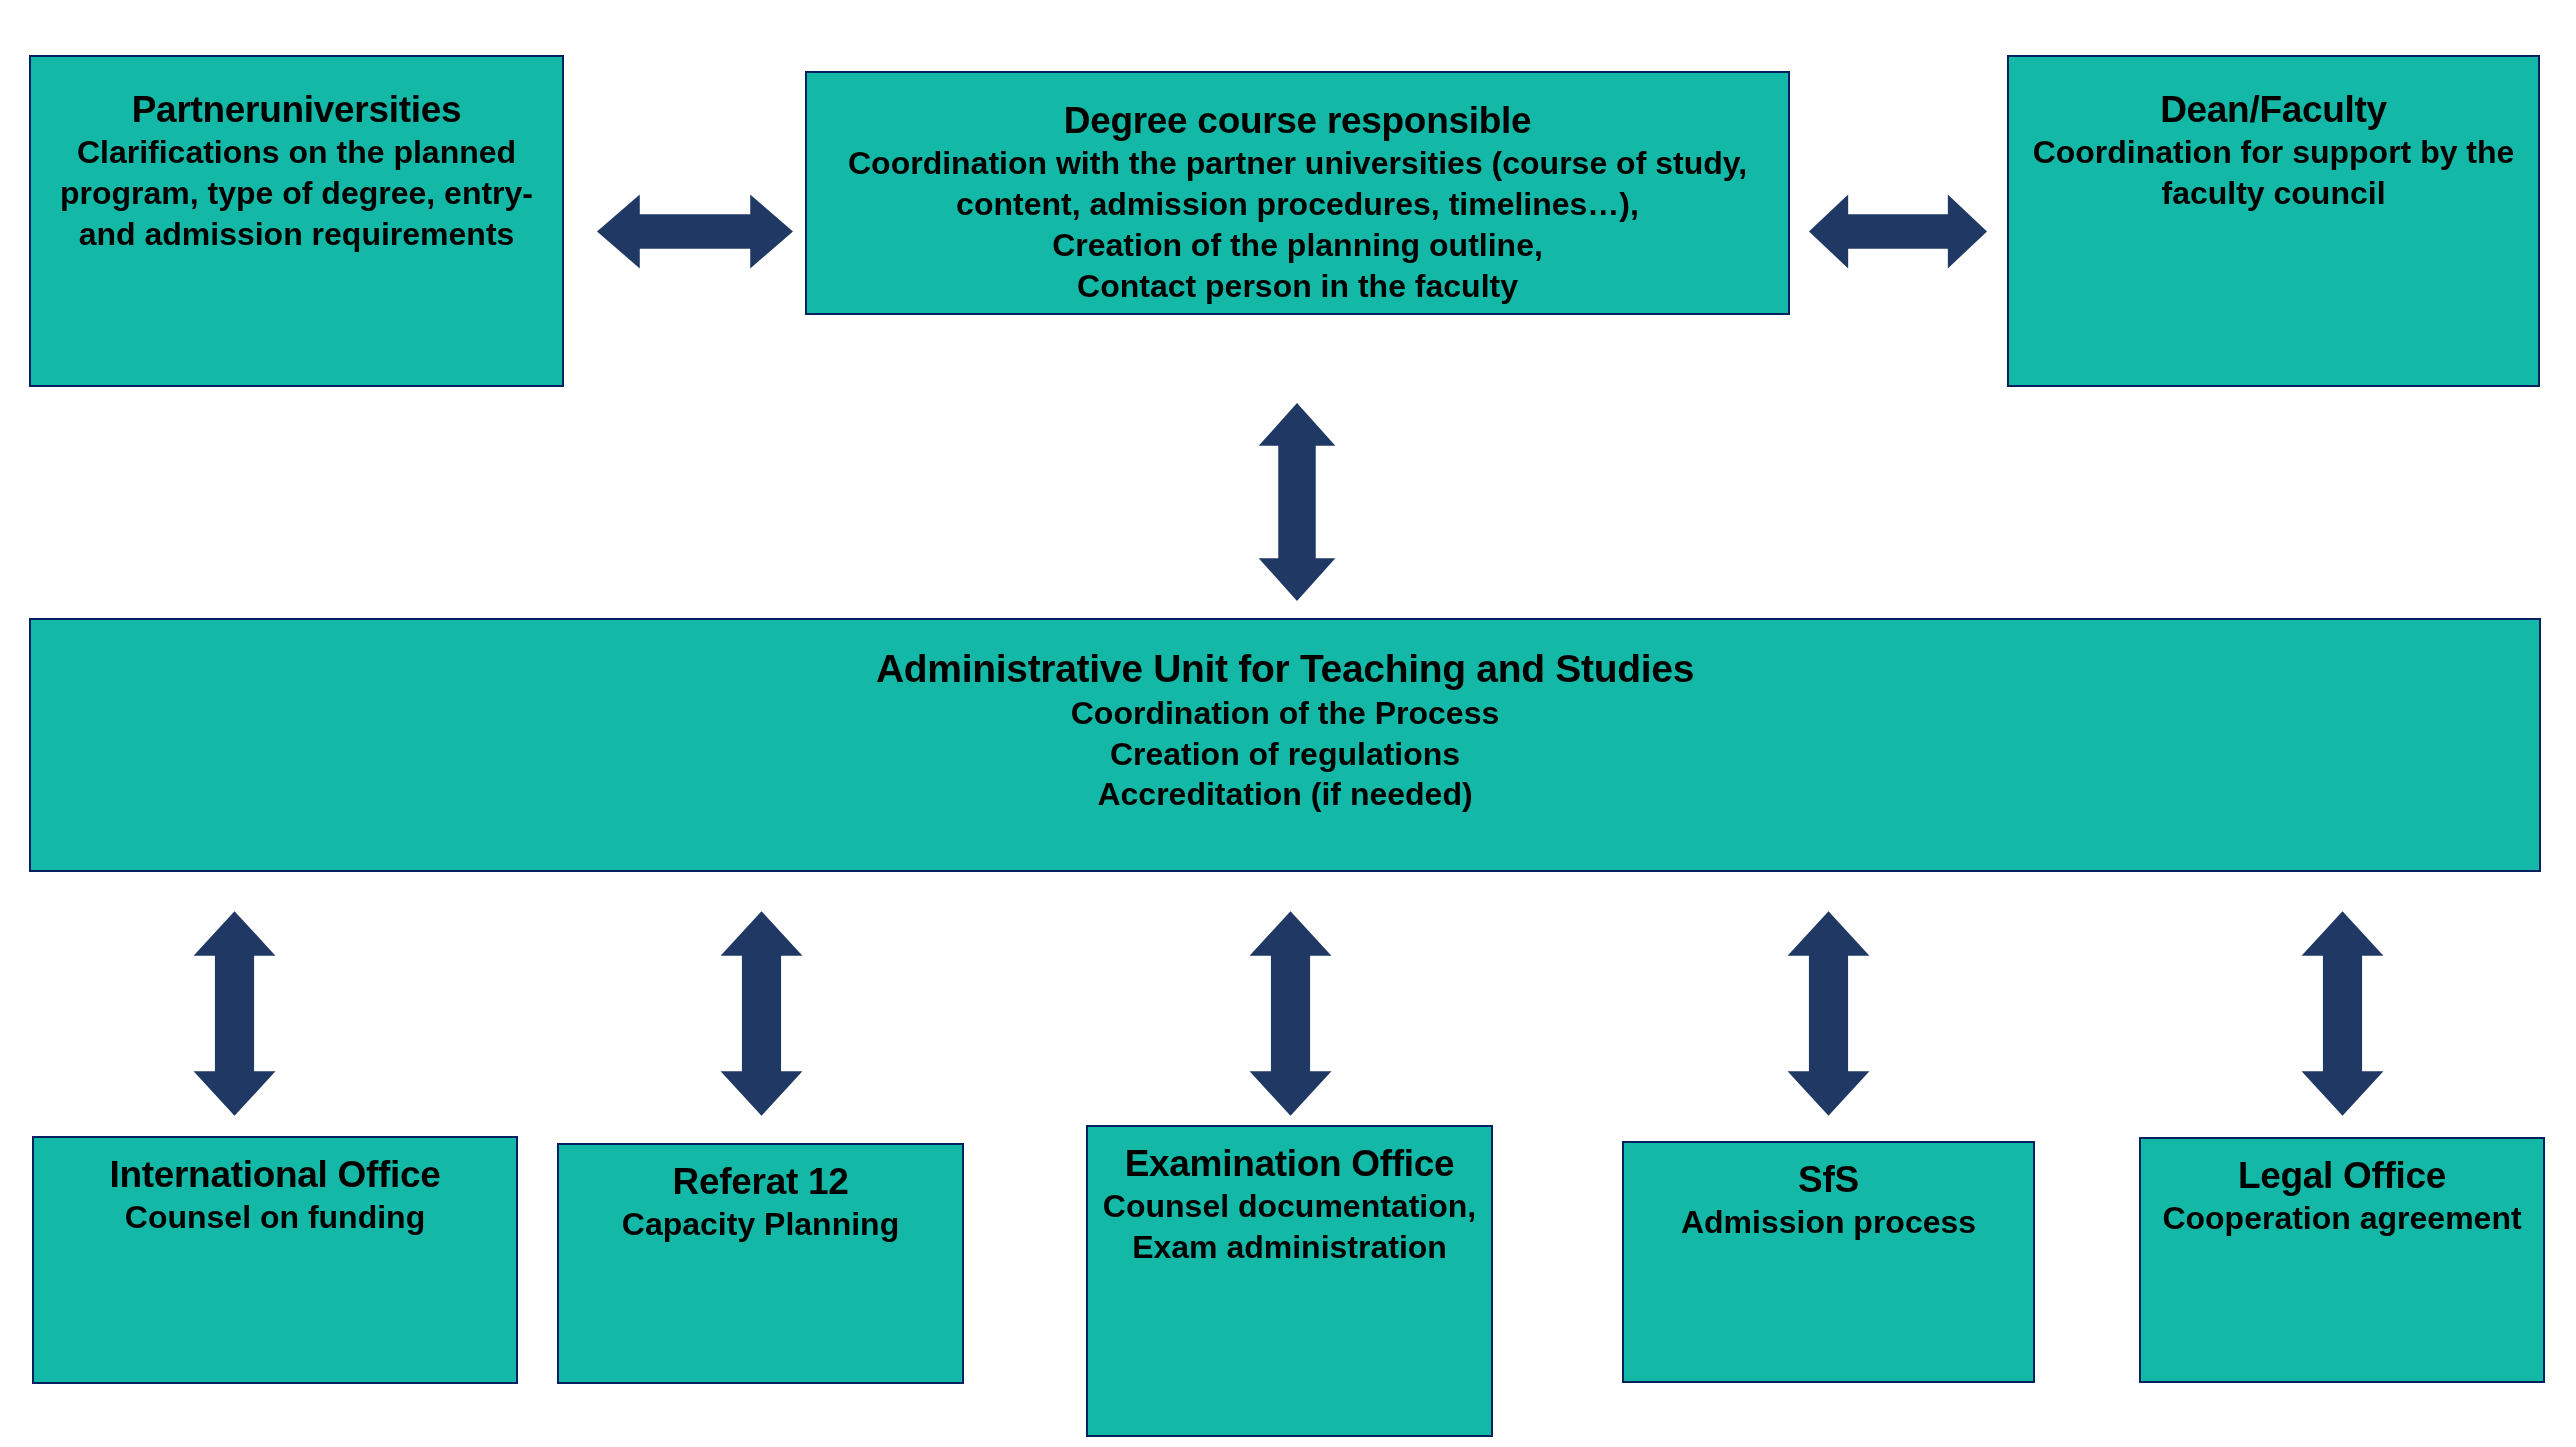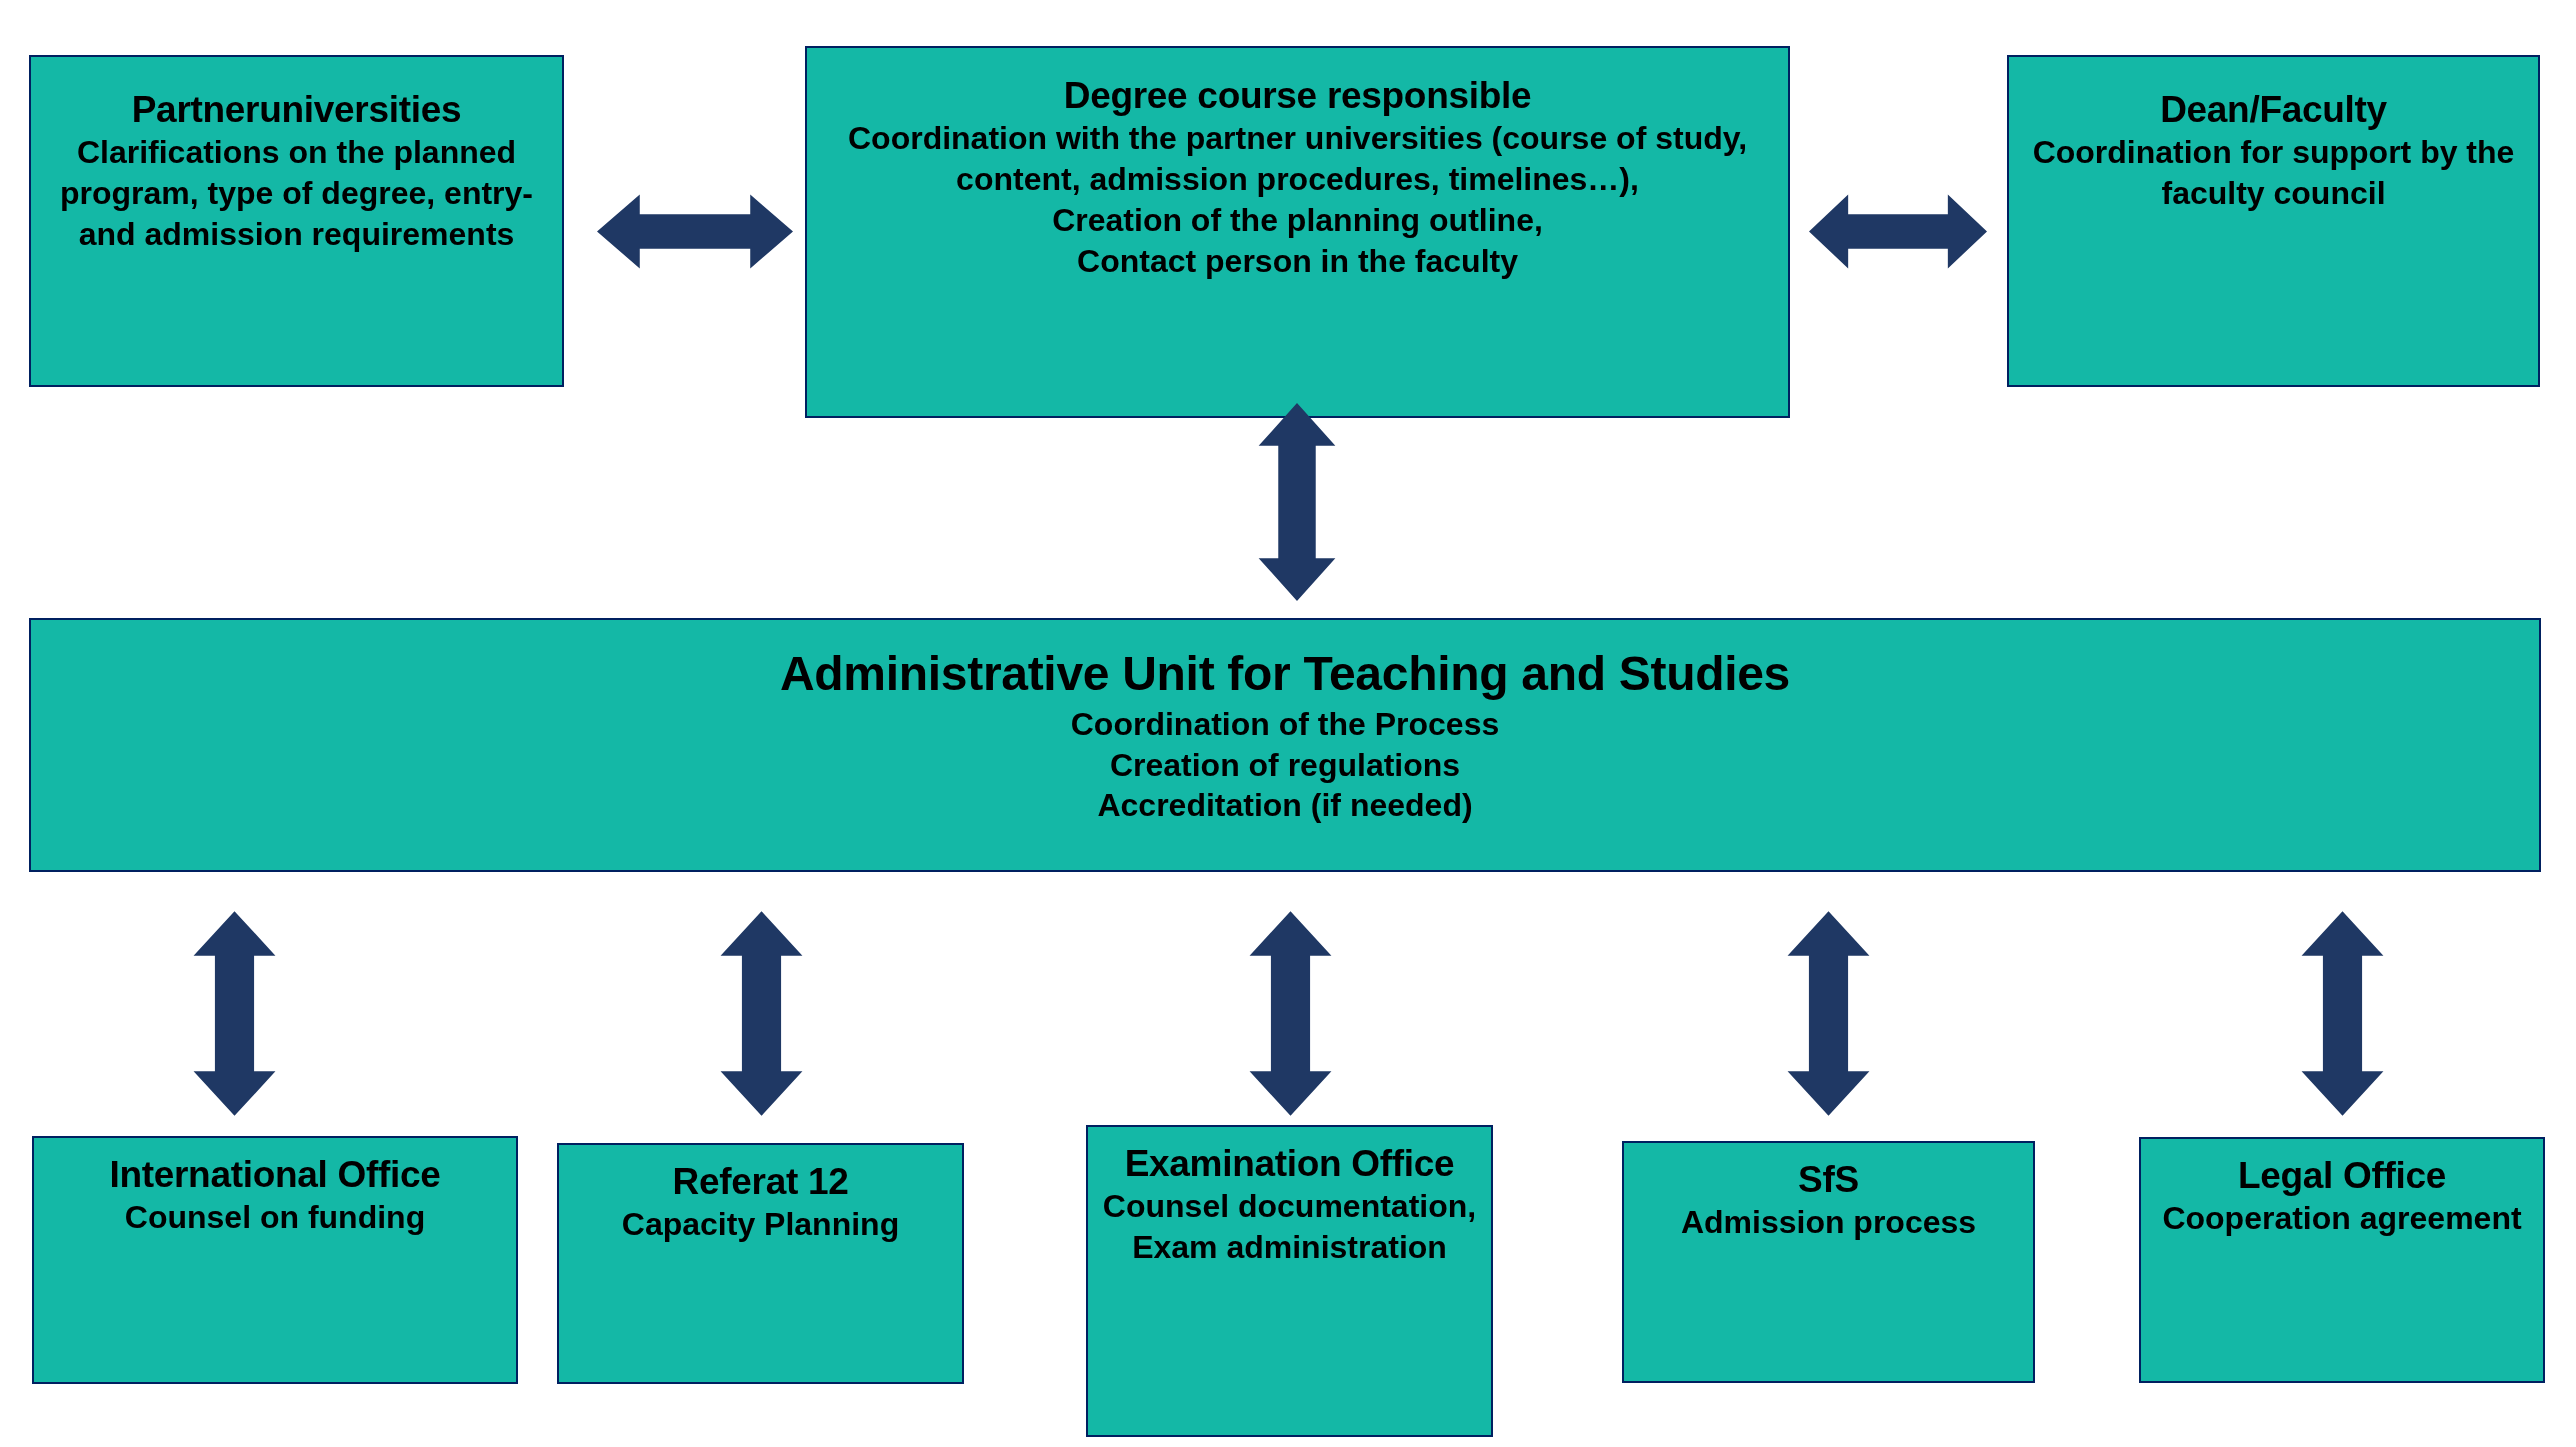--- a/index.html
+++ b/index.html
@@ -40,26 +40,26 @@
     font-weight: bold;
     font-size: 32px;
     line-height: 1.28;
     display: block;
     padding: 0 9px;
     white-space: pre-line;
   }
 
   
   #node-partner  { left: 29px;   top: 55px;   width: 535px;  height: 332px; padding-top: 30px; }
-  #node-degree   { left: 805px;  top: 46px;   width: 985px; height: 372px; padding-top: 25px; }
+  #node-degree   { left: 805px;  top: 71px;   width: 985px; height: 244px; padding-top: 25px; }
   #node-dean     { left: 2007px; top: 55px;   width: 533px;  height: 332px; padding-top: 30px; }
 
   
   #node-admin    { left: 29px;   top: 618px;  width: 2512px; height: 254px; padding-top: 25px; }
-  #node-admin .title { font-size: 48px; }
+  #node-admin .title { font-size: 39px; }
 
   
   #node-intl     { left: 32px;   top: 1136px; width: 486px;  height: 248px; padding-top: 14.3px; }
   #node-referat  { left: 557px;  top: 1143px; width: 407px;  height: 241px; padding-top: 14.3px; }
   #node-exam     { left: 1086px; top: 1125px; width: 407px;  height: 312px; padding-top: 14.3px; }
   #node-sfs      { left: 1622px; top: 1141px; width: 413px;  height: 242px; padding-top: 14.3px; }
   #node-legal    { left: 2139px; top: 1137px; width: 406px;  height: 246px; padding-top: 14.3px; }
 
   
   .arrow {

